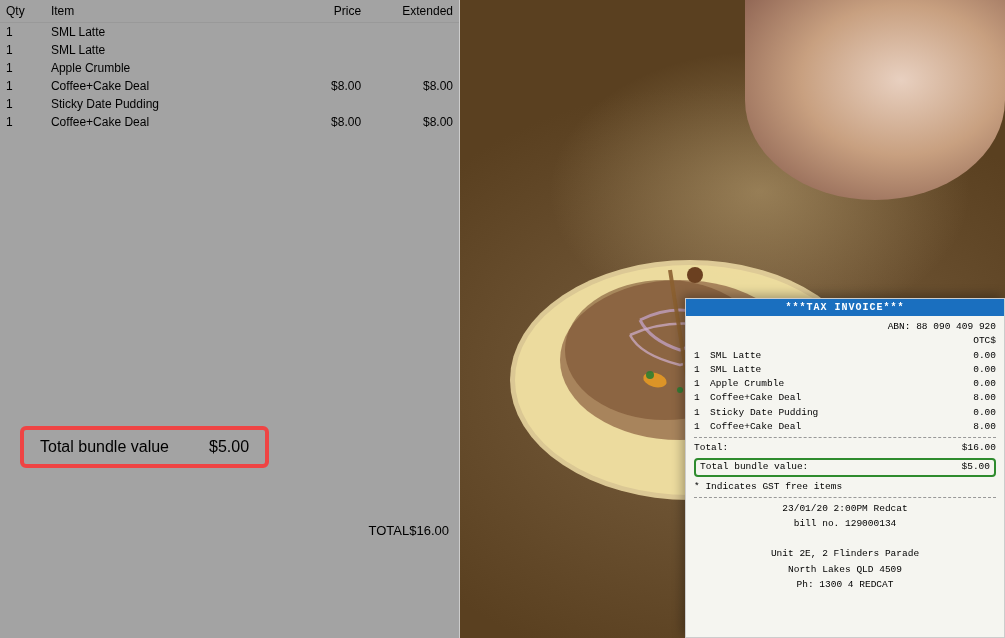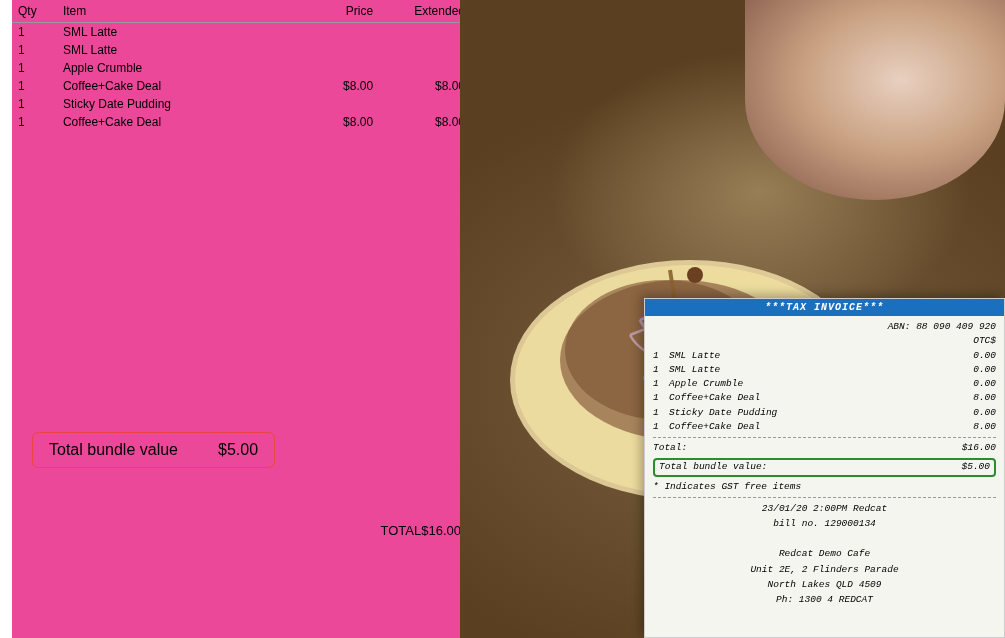--- a/index.html
+++ b/index.html
@@ -8,25 +8,25 @@
       height: 638px;
       overflow: hidden;
       font-family: Arial, sans-serif;
       background: #fff;
       position: relative;
     }
 
     
     .invoice-panel {
       position: absolute;
-      left: 12px;
+      left: 0;
       top: 0;
       width: 460px;
       height: 638px;
-      background: #ec4899;
+      background: #a3a3a3;
       border-right: 1px solid #ccc;
     }
 
     .invoice-table {
       width: 100%;
       border-collapse: collapse;
       font-size: 12px;
     }
 
     .invoice-table thead tr {
@@ -59,21 +59,21 @@
 
     .qty-col { width: 30px; }
     .item-col { width: 160px; }
     .price-col { width: 60px; }
     .ext-col { width: 60px; }
 
     .bundle-value-box {
       position: absolute;
       bottom: 170px;
       left: 20px;
-      border: 1px solid #ef4444;
+      border: 4px solid #ef4444;
       border-radius: 6px;
       padding: 8px 16px;
       display: flex;
       align-items: center;
       gap: 40px;
       font-size: 16px;
       color: #000;
     }
 
     .total-row {
@@ -114,30 +114,29 @@
       height: 200px;
       background: radial-gradient(ellipse 200px 150px at 60% 40%, #e8d0c0 0%, #c8a080 50%, #8B6050 100%);
       border-radius: 0 0 50% 50%;
     }
 
     
     .receipt-overlay {
       position: absolute;
       bottom: 0;
       right: 0;
-      width: 361px;
+      width: 320px;
       height: 340px;
       background: #f5f5f0;
       border: 1px solid #ccc;
       font-family: 'Courier New', monospace;
       font-size: 10px;
       color: #000;
       padding: 0;
       box-shadow: -3px -3px 10px rgba(0,0,0,0.3);
-      font-style: italic;
     }
 
     .receipt-header {
       background: #1a6fbf;
       color: #fff;
       text-align: center;
       padding: 3px 6px;
       font-size: 10px;
       font-weight: bold;
       letter-spacing: 1px;
@@ -331,20 +330,19 @@
       <div class="receipt-bundle-box">
         <span>Total bundle value:</span>
         <span>$5.00</span>
       </div>
       <div>* Indicates GST free items</div>
       <hr class="receipt-divider">
       <div class="receipt-line-center">
         <div>23/01/20 2:00PM  Redcat</div>
         <div>bill no. 129000134</div>
         <br>
-        <div>Redcat Demo Cafe</div>
         <div>Unit 2E, 2 Flinders Parade</div>
         <div>North Lakes QLD 4509</div>
         <div>Ph: 1300 4 REDCAT</div>
       </div>
     </div>
   </div>
 </div>
 
 </body></html>

